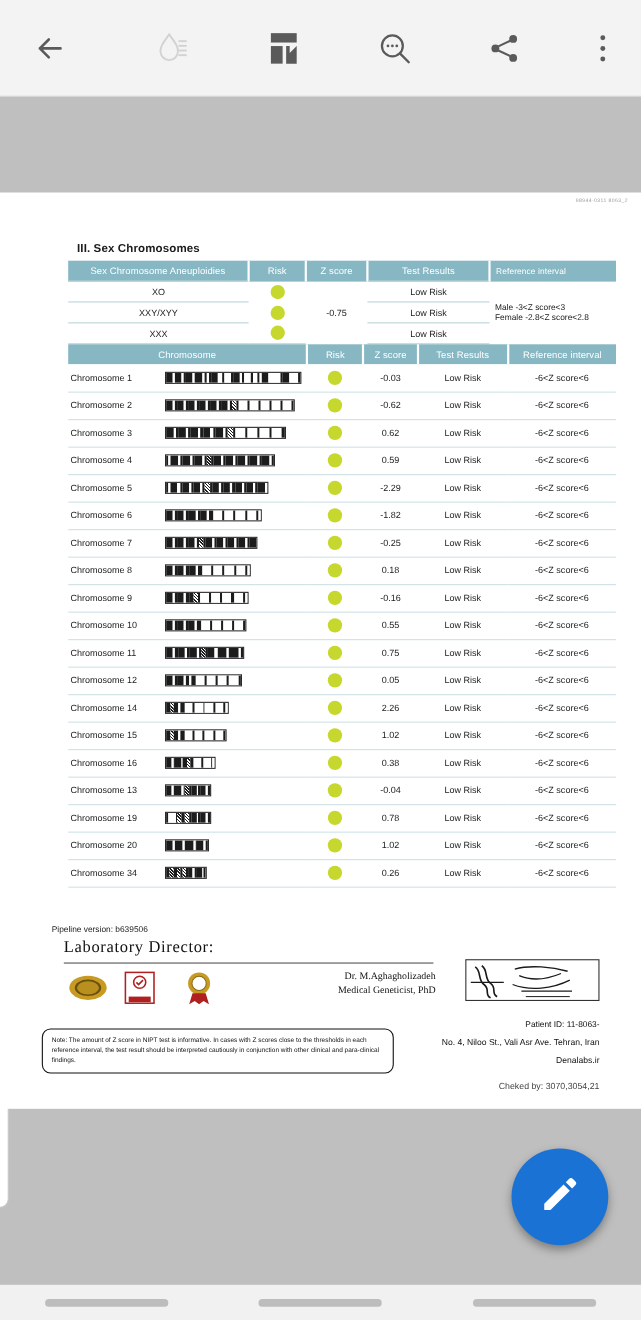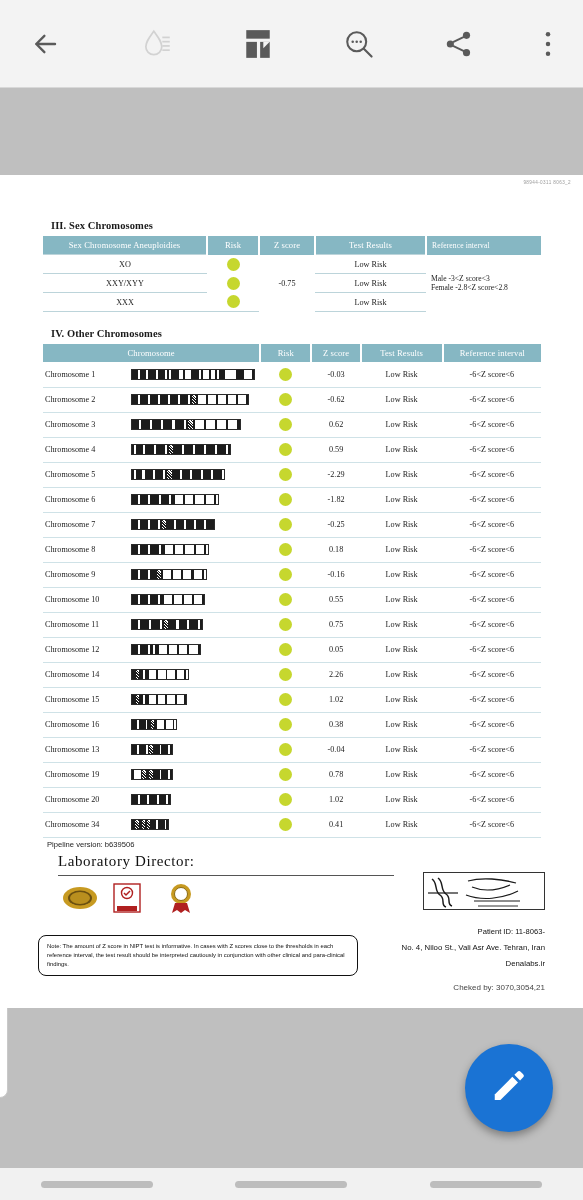--- a/index.html
+++ b/index.html
@@ -52,21 +52,21 @@
   .slug {
     position: absolute; right: 12px; top: 5px;
     font-size: 4.6px; color: #9a9a9a; letter-spacing: .4px;
   }
 
   .sec-title {
     font-size: 10.5px; font-weight: bold; color: #1b1b1b;
     margin: 0 0 5px 8px; letter-spacing: .1px;
   }
 
-  .wrap { position: absolute; left: 43px; top: 45px; width: 498px; font-family: Liberation Serif, serif; }
+  .wrap { position: absolute; left: 62px; top: 45px; width: 498px; }
 
   table { border-collapse: collapse; width: 100%; }
   thead th {
     background: #86b7c3; color: #ffffff;
     font-size: 8.6px; font-weight: normal;
     padding: 4px 2px; text-align: center;
     border-right: 2px solid #ffffff;
     letter-spacing: .1px;
   }
   thead th:last-child { border-right: none; }
@@ -248,21 +248,20 @@
               <td class="c-res">Low Risk</td>
             </tr>
             <tr class="bottomline">
               <td class="c-name">XXX</td>
               <td class="c-risk"><span class="dot"></span></td>
               <td class="c-res">Low Risk</td>
             </tr>
           </tbody>
       </table>
 
-      <div class="sec-title" style="margin-top:16px">IV.  Other Chromosomes</div>
 
       <table class="t4">
         <thead>
           <tr>
             <th class="c-chr">Chromosome</th>
             <th class="c-risk">Risk</th>
             <th class="c-z">Z score</th>
             <th class="c-res">Test Results</th>
             <th class="c-ref">Reference interval</th>
           </tr>
@@ -1032,21 +1031,21 @@
                     <i style="width: 4.54545%; background: rgb(255, 255, 255);"></i>
                     <i style="width: 4.54545%; background: rgb(28, 28, 28);"></i>
                     <i style="width: 0%; background: rgb(255, 255, 255);"></i>
                     <i style="width: 13.6364%; background: rgb(28, 28, 28);"></i>
                     <i style="width: 4.54545%; background: rgb(255, 255, 255);"></i>
                     <i style="width: 4.54545%; background: rgb(28, 28, 28);"></i>
                   </div>
                 </div>
               </td>
               <td class="c-risk"><span class="dot"></span></td>
-              <td class="c-z">0.41</td>
+              <td class="c-z">0.26</td>
               <td class="c-res">Low Risk</td>
               <td class="c-ref">-6&lt;Z score&lt;6</td>
             </tr>
           </tbody>
       </table>
     </div>
 
     <div class="pipeline">Pipeline version: b639506</div>
     <div class="labdir">Laboratory Director:</div>
     <div class="rule"></div>
@@ -1069,20 +1068,24 @@
       </span>
       <span class="badge">
         <svg width="38" height="32" viewBox="0 0 38 32">
           <circle cx="19" cy="12" r="10" fill="#c79a21"></circle>
           <circle cx="19" cy="12" r="6.5" fill="#fff" stroke="#8a6a14" stroke-width="1"></circle>
           <path d="M13 21 l-3 10 5-3 4 3 4-3 5 3 -3-10z" fill="#b02020"></path>
         </svg>
       </span>
     </div>
 
+    <div class="signer">
+      <div>Dr. M.Aghagholizadeh</div>
+      <div>Medical Geneticist, PhD</div>
+    </div>
 
     <div class="stampbox">
       <svg width="122" height="38" viewBox="0 0 122 38">
         <path d="M8 6 C14 10 10 18 16 22 C22 26 16 32 22 34" stroke="#1a1a1a" stroke-width="1.5" fill="none"></path>
         <path d="M14 5 C20 9 16 17 22 21 C28 25 22 31 28 33" stroke="#1a1a1a" stroke-width="1.5" fill="none"></path>
         <path d="M4 20 h30" stroke="#1a1a1a" stroke-width="1.2"></path>
         <path d="M44 8 c14 -4 34 -2 48 2" stroke="#1a1a1a" stroke-width="1.3" fill="none"></path>
         <path d="M48 14 c12 5 26 3 38 -2" stroke="#1a1a1a" stroke-width="1.2" fill="none"></path>
         <path d="M42 22 c16 6 36 4 52 -4" stroke="#1a1a1a" stroke-width="1.2" fill="none"></path>
         <path d="M50 28 h46" stroke="#1a1a1a" stroke-width="1"></path>

